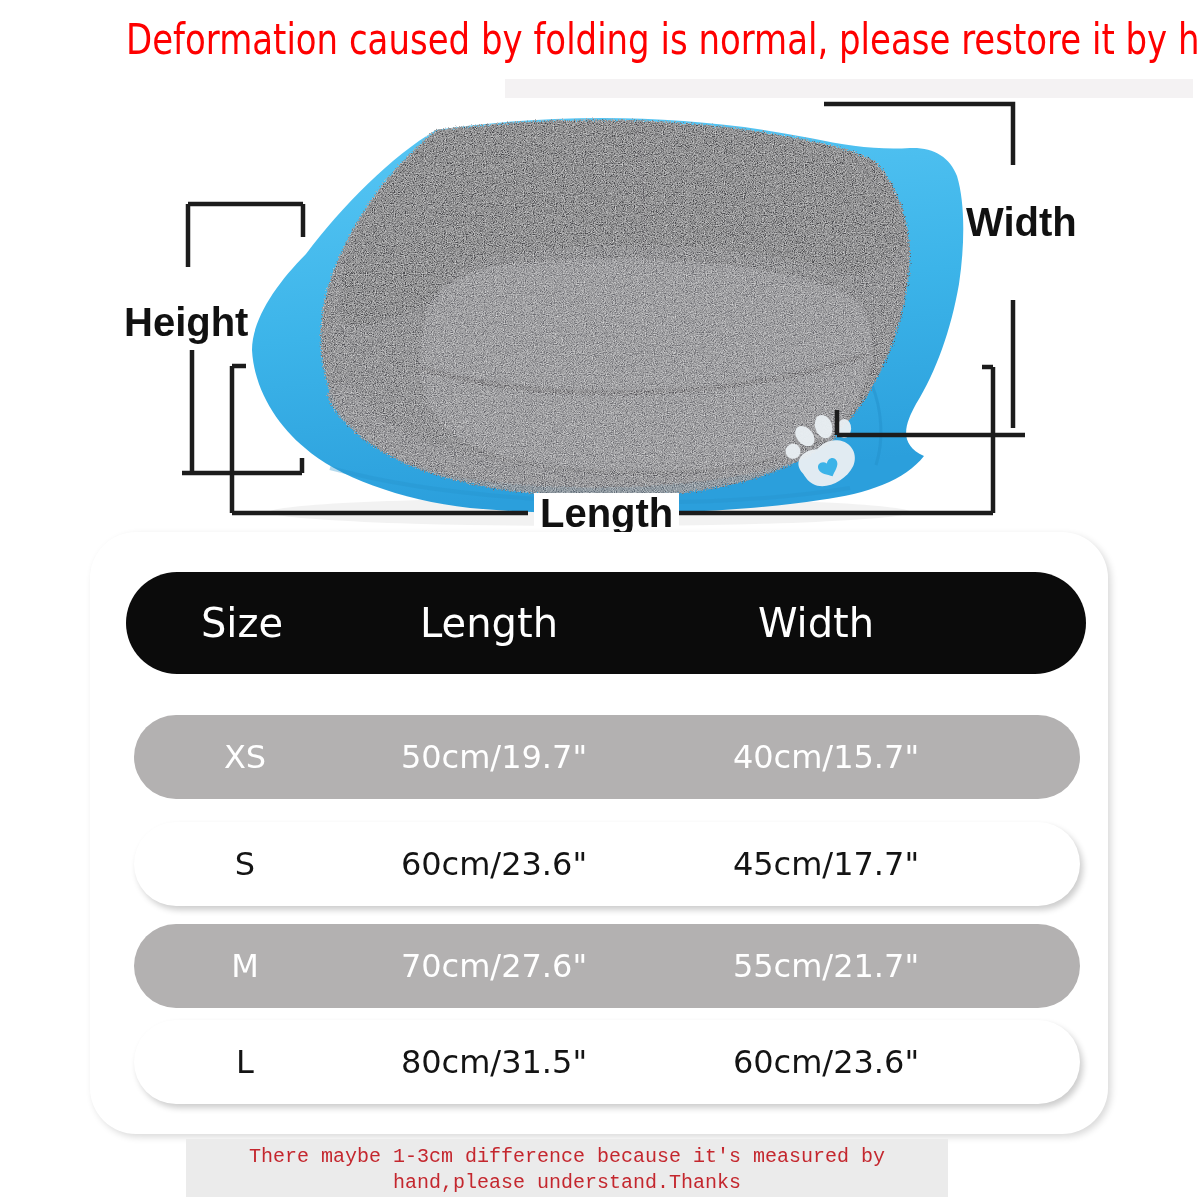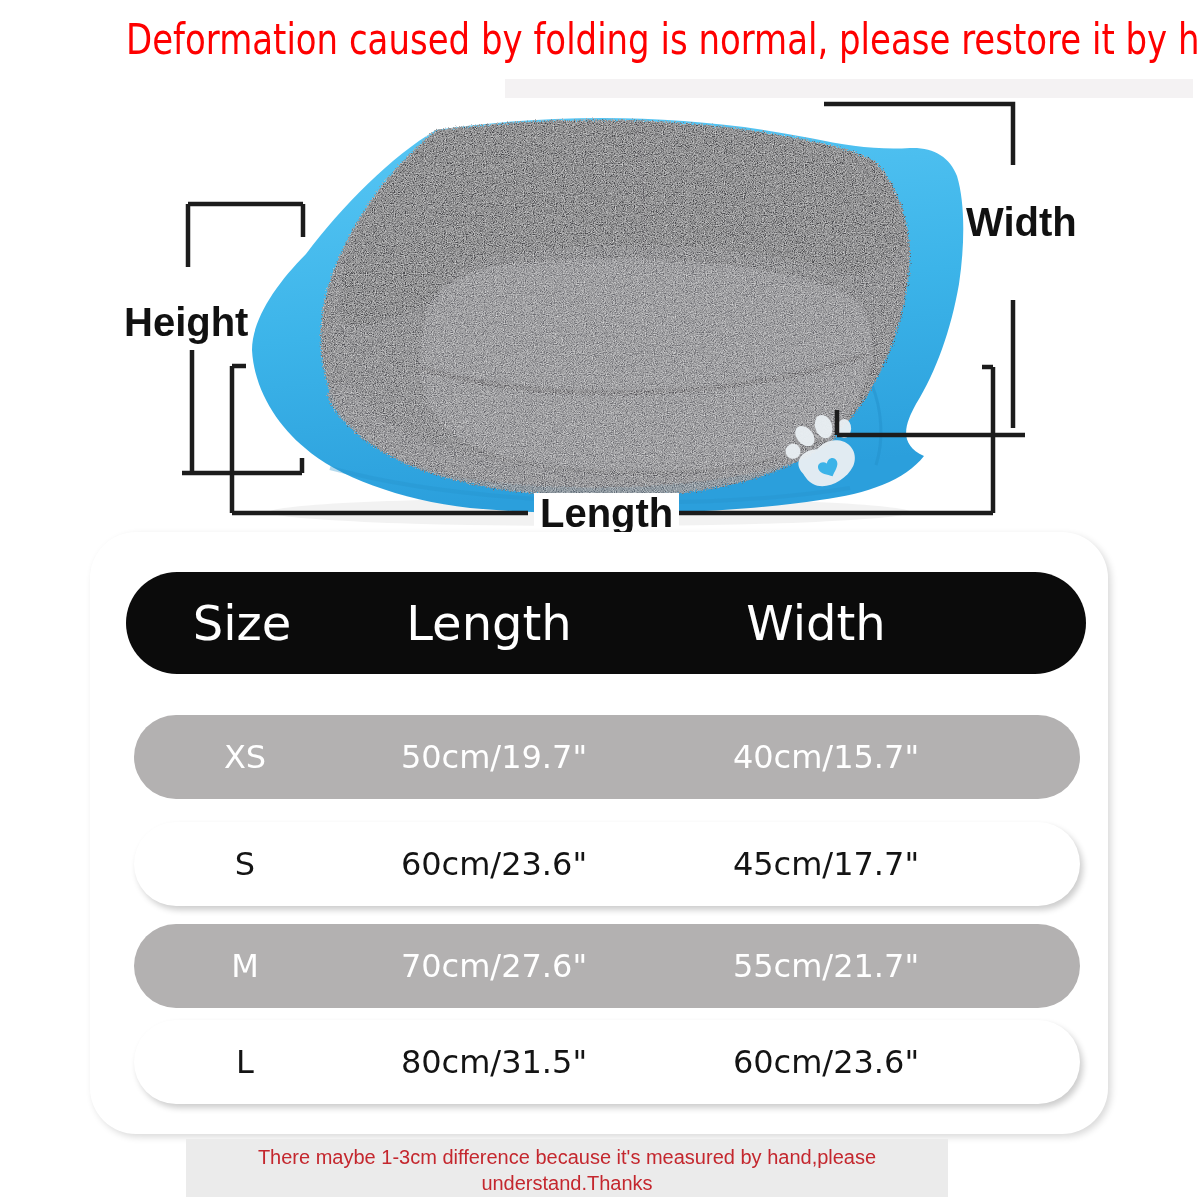--- a/index.html
+++ b/index.html
@@ -15,31 +15,31 @@
   
   .dim{position:absolute;font-family:"Liberation Sans",sans-serif;font-weight:bold;
        color:#111;font-size:40px;white-space:nowrap;line-height:1;}
   .dim.height{left:124px;top:278px;margin-top:24px;}
   .dim.width{left:966px;top:202px;}
   .dim.length{left:534px;top:493px;background:#fff;padding:0 6px;}
   
   .table-card{position:absolute;left:90px;top:532px;width:1018px;height:602px;background:#fff;
               border-radius:46px;box-shadow:3px 3px 7px rgba(0,0,0,0.15);}
   .thead{position:absolute;left:126px;top:572px;width:960px;height:102px;background:#0b0b0b;
-         border-radius:51px;color:#fff;font-size:48px;}
+         border-radius:51px;color:#fff;font-size:40px;}
   .trow{position:absolute;left:134px;width:946px;height:84px;border-radius:42px;font-size:32px;}
   .trow.gray{background:#b3b1b1;color:#ffffff;}
   .trow.white{background:#ffffff;color:#141414;box-shadow:3px 4px 6px rgba(0,0,0,0.20);}
   .row-xs{top:715px;} .row-s{top:822px;} .row-m{top:924px;} .row-l{top:1020px;}
   .cell{position:absolute;top:50%;transform:translate(-50%,-50%);white-space:nowrap;}
   .c-size{left:111px;} .c-len{left:360px;} .c-wid{left:692px;}
   .thead .c-size{left:116px;} .thead .c-len{left:363px;} .thead .c-wid{left:690px;}
   
   .footnote{position:absolute;left:186px;top:1139px;width:762px;height:58px;background:#ebebeb;
-            text-align:center;color:#c4272e;font-family:Liberation Sans, sans-serif;}
+            text-align:center;color:#c4272e;font-family:Liberation Mono, monospace;}
   .fn1{font-size:20px;line-height:26px;padding-top:5px;}
   .fn2{font-size:19px;line-height:24px;}
 </style>
 </head>
 <body>
 
 <div class="stage">
 
   <div class="notice">Deformation caused by folding is normal, please restore it by hand</div>
 

